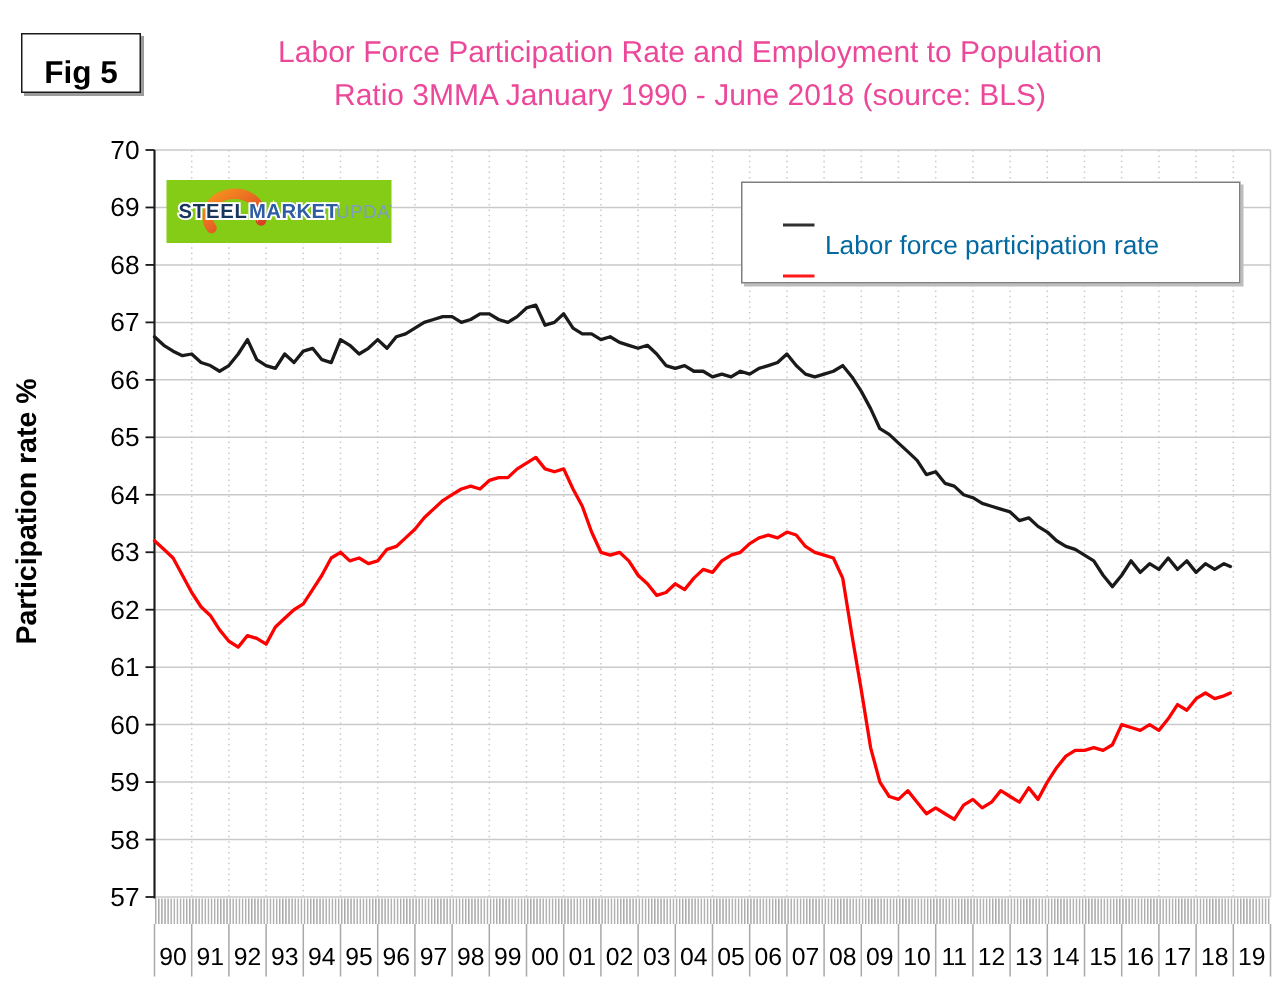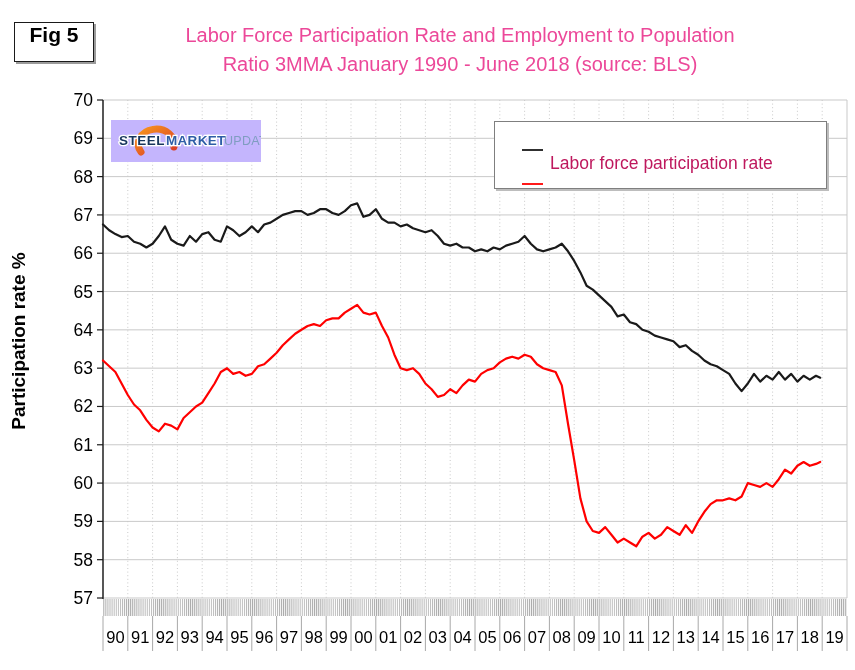--- a/index.html
+++ b/index.html
@@ -1,33 +1,33 @@
 <!DOCTYPE html>
 <html><head>
 <meta charset="utf-8">
 <style>
   html,body{margin:0;padding:0;background:#ffffff;}
   .page{position:relative;width:855px;height:670px;background:#fff;
         font-family:"Liberation Sans",sans-serif;overflow:hidden;}
   .fig-box{position:absolute;left:14px;top:22px;width:78px;height:38px;
            border:1.6px solid #1a1a1a;box-shadow:2px 2px 0 #9b9b9b;background:#fff;
-           display:flex;align-items:flex-start;justify-content:center;
+           display:flex;align-items:flex-end;justify-content:center;
            font-size:21px;font-weight:bold;color:#000;}
   .title{position:absolute;left:110px;top:21px;width:700px;text-align:center;
          font-size:20px;line-height:29px;color:#ec4899;}
   .ylabel{position:absolute;left:-151px;top:330px;width:340px;text-align:center;
           transform:rotate(-90deg);font-size:19px;font-weight:bold;color:#000;}
   .chart-svg{position:absolute;left:0;top:0;}
-  .logo{position:absolute;left:111px;top:120px;width:150px;height:42px;background:#c4b5fd;}
+  .logo{position:absolute;left:111px;top:120px;width:150px;height:42px;background:#84cc16;}
   .legend{position:absolute;left:494px;top:121px;width:331px;height:66px;
           background:#fff;border:1px solid #7f7f7f;box-shadow:2px 2px 0 #bdbdbd;
           display:flex;flex-direction:column;justify-content:center;gap:9px;}
   .legend-row{display:flex;align-items:center;padding-left:27px;}
   .legend-swatch{width:21px;height:2px;margin-right:7px;flex:0 0 auto;}
-  .legend-label{font-size:17.5px;color:#be185d;white-space:nowrap;margin-top:28px;}
+  .legend-label{font-size:17.5px;color:#0369a1;white-space:nowrap;margin-top:28px;}
 </style>
 </head>
 <body>
 
 <div class="page">
 
   <svg class="chart-svg" id="chart" width="855" height="670" viewBox="0 0 855 670">
       <defs>
         <pattern id="mt" width="2.0667" height="17" patternUnits="userSpaceOnUse">
           <rect x="0" y="0" width="0.95" height="17" fill="#ababab"></rect>

